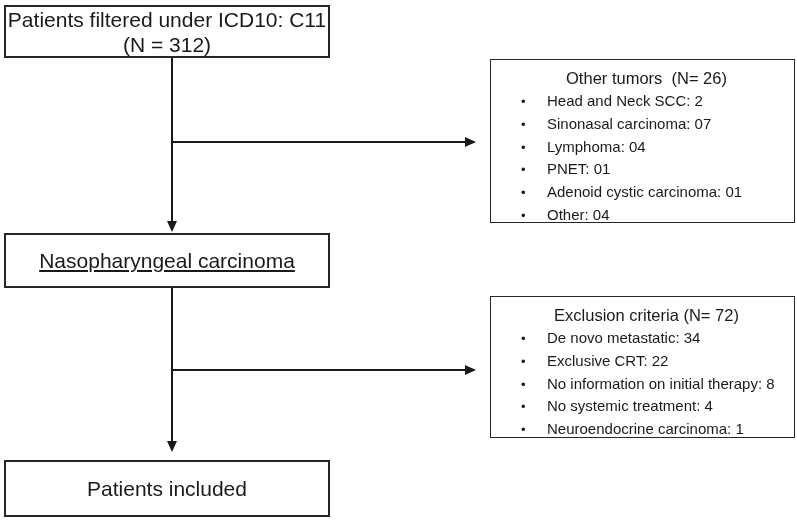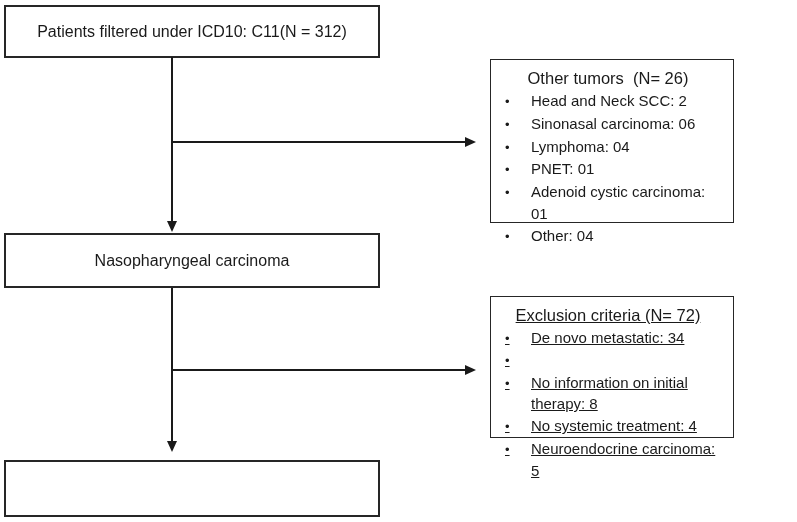--- a/index.html
+++ b/index.html
@@ -16,41 +16,42 @@
     color: #1a1a1a;
     overflow: hidden;
   }
   .box {
     position: absolute;
     background: #ffffff;
     box-sizing: border-box;
   }
   .main-box {
     left: 4px;
-    width: 376px;
+    width: 326px;
     border: 2px solid #262626;
     display: flex;
+    flex-direction: column;
     align-items: center;
     justify-content: center;
     text-align: center;
-    font-size: 16px;
+    font-size: 21px;
     line-height: 25px;
   }
   #box-icd10   { top: 5px;   height: 53px; }
-  #box-npc     { top: 233px; height: 55px; }
+  #box-npc     { top: 233px; height: 55px; text-decoration: underline; }
   #box-included{ top: 460px; height: 57px; }
 
   .side-box {
     left: 490px;
-    width: 244px;
+    width: 305px;
     border: 1.5px solid #262626;
-    padding: 6px 8px 6px 0;
+    padding: 6px 8px 6px 16px;
   }
   #box-other-tumors { top: 59px;  height: 164px; }
-  #box-exclusion    { top: 296px; height: 142px; text-decoration: underline; }
+  #box-exclusion    { top: 296px; height: 142px; }
 
   .side-title {
     text-align: center;
     font-size: 16.5px;
     line-height: 24px;
     white-space: pre;
   }
   .side-list {
     list-style: none;
     margin: 0;
@@ -85,32 +86,33 @@
   <div class="box main-box" id="box-icd10">
     <div>Patients filtered under ICD10: C11</div>
     <div>(N = 312)</div>
   </div>
 
   <div class="box main-box" id="box-npc">
     <div>Nasopharyngeal carcinoma</div>
   </div>
 
   <div class="box main-box" id="box-included">
+    <div>Patients included</div>
   </div>
 
   <div class="box side-box" id="box-other-tumors">
     <div class="side-title">Other tumors  (N= 26)</div>
     <ul class="side-list">
       <li>
         <span class="bullet">•</span>
         <span>Head and Neck SCC: 2</span>
       </li>
       <li>
         <span class="bullet">•</span>
-        <span>Sinonasal carcinoma: 06</span>
+        <span>Sinonasal carcinoma: 07</span>
       </li>
       <li>
         <span class="bullet">•</span>
         <span>Lymphoma: 04</span>
       </li>
       <li>
         <span class="bullet">•</span>
         <span>PNET: 01</span>
       </li>
       <li>
@@ -126,32 +128,33 @@
 
   <div class="box side-box" id="box-exclusion">
     <div class="side-title">Exclusion criteria (N= 72)</div>
     <ul class="side-list">
       <li>
         <span class="bullet">•</span>
         <span>De novo metastatic: 34</span>
       </li>
       <li>
         <span class="bullet">•</span>
+        <span>Exclusive CRT: 22</span>
       </li>
       <li>
         <span class="bullet">•</span>
         <span>No information on initial therapy: 8</span>
       </li>
       <li>
         <span class="bullet">•</span>
         <span>No systemic treatment: 4</span>
       </li>
       <li>
         <span class="bullet">•</span>
-        <span>Neuroendocrine carcinoma: 5</span>
+        <span>Neuroendocrine carcinoma: 1</span>
       </li>
     </ul>
   </div>
 
   <svg class="arrow-layer" viewBox="0 0 797 522">
     <defs>
       <marker id="arrowhead" markerUnits="userSpaceOnUse" markerWidth="11" markerHeight="10" refX="1" refY="5" orient="auto">
         <path d="M0,0 L11,5 L0,10 Z" fill="#1a1a1a"></path>
       </marker>
     </defs>

